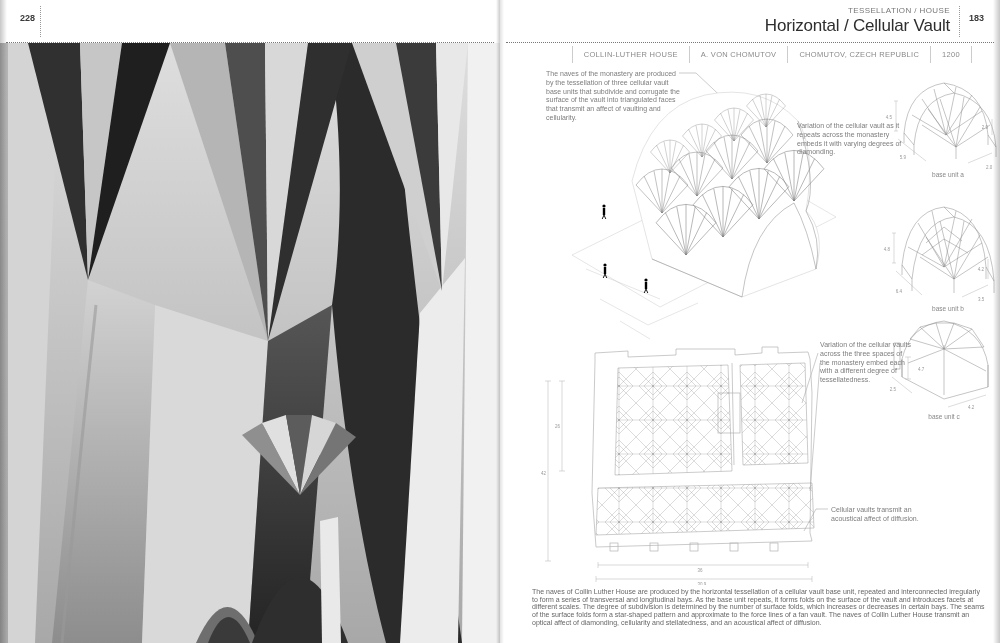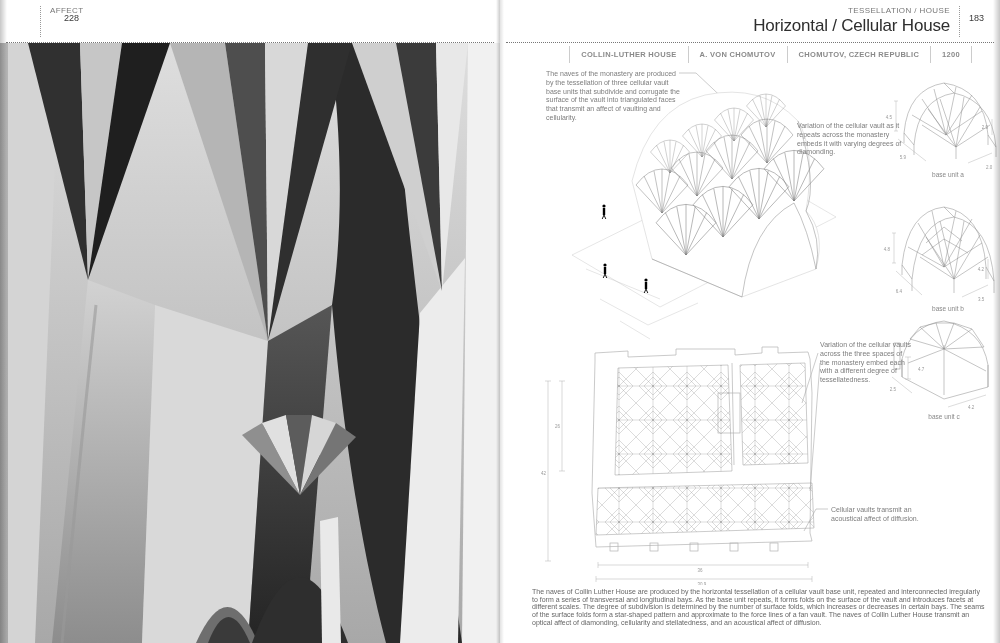--- a/index.html
+++ b/index.html
@@ -2,29 +2,29 @@
 <html><head>
 <meta charset="utf-8">
 <style>
   html,body{margin:0;padding:0;background:#e9e9e9;}
   *{box-sizing:border-box;font-family:"Liberation Sans",sans-serif;}
   .spread{position:relative;width:1000px;height:643px;background:#fff;overflow:hidden;}
   .page{position:absolute;top:0;width:500px;height:643px;background:#fff;}
   .page-left{left:0;}
   .page-right{left:500px;}
   
-  .pagenum{position:absolute;font-size:9px;font-weight:normal;color:#3a3a3a;top:13px;margin-left:44px;}
+  .pagenum{position:absolute;font-size:9px;font-weight:bold;color:#3a3a3a;top:13px;}
   .vdot{position:absolute;top:6px;height:31px;width:0;border-left:1px dotted #999;}
   .headblock{position:absolute;top:6px;}
   .eyebrow{font-size:8px;color:#777;letter-spacing:.4px;line-height:10px;}
   .ptitle{font-size:17px;color:#2e2e2e;letter-spacing:-.2px;line-height:20px;white-space:nowrap;}
   .ptitle sup{font-size:9px;color:#555;}
   .headrule{position:absolute;top:42px;left:6px;right:6px;border-top:1px dotted #777;}
   
-  .metabar{position:absolute;top:46px;right:28px;display:flex;align-items:center;font-weight:bold;}
+  .metabar{position:absolute;top:46px;right:28px;display:flex;align-items:center;}
   .metacell{font-size:7.5px;color:#8a8a8a;letter-spacing:.3px;padding:4px 11px;border-left:1px solid #ccc;white-space:nowrap;}
   .metacell:last-child{border-right:1px solid #ccc;}
   
   .anno{position:absolute;font-size:7px;line-height:1.26;color:#7d7d7d;}
   .caption{position:absolute;font-size:7px;line-height:1.1;color:#666;}
   
   .photo{position:absolute;left:0;top:43px;width:500px;height:600px;display:block;}
   .drawings{position:absolute;left:0;top:63px;width:500px;height:522px;display:block;}
   .spine{position:absolute;left:496px;top:0;width:8px;height:643px;
     background:linear-gradient(90deg,rgba(0,0,0,0) 0%,rgba(0,0,0,.18) 45%,rgba(0,0,0,.10) 55%,rgba(0,0,0,0) 100%);}
@@ -36,21 +36,20 @@
 </style>
 </head>
 <body>
 
 <div class="spread">
 
   <div class="page page-left">
     <div class="pagenum" style="left:20px">228</div>
     <div class="vdot" style="left:40px"></div>
     <div class="headblock" style="left:50px">
-      <div class="eyebrow">AFFECT</div>
     </div>
     <div class="headrule"></div>
 
     <svg class="photo" viewBox="0 0 500 600" preserveAspectRatio="none">
       <defs>
         <linearGradient id="bgG" x1="0" y1="0" x2="0" y2="1">
           <stop offset="0" stop-color="#dedede"></stop>
             <stop offset="1" stop-color="#a8a8a8"></stop>
         </linearGradient>
         <linearGradient id="colG" x1="0" y1="0" x2="0" y2="1">
@@ -95,21 +94,21 @@
       <path d="M252,600 Q300,468 348,600 Z" fill="#2e2e2e"></path>
       <polygon points="320,478 338,474 341,600 322,600" fill="#e9e9e9"></polygon>
       <path d="M62,600 Q78,430 96,262" stroke="#9a9a9a" stroke-width="3" fill="none" opacity=".6"></path>
       <rect x="0" y="0" width="8" height="600" fill="url(#dkG)" opacity=".25"></rect>
     </svg>
   </div>
 
   <div class="page page-right">
     <div class="headblock" style="right:50px;text-align:right">
       <div class="eyebrow">TESSELLATION / HOUSE</div>
-      <div class="ptitle">Horizontal / Cellular House</div>
+      <div class="ptitle">Horizontal / Cellular Vault</div>
     </div>
     <div class="vdot" style="right:40px"></div>
     <div class="pagenum" style="right:16px">183</div>
     <div class="headrule"></div>
 
     <div class="metabar">
       <div class="metacell">COLLIN-LUTHER HOUSE</div>
       <div class="metacell">A. VON CHOMUTOV</div>
       <div class="metacell">CHOMUTOV, CZECH REPUBLIC</div>
       <div class="metacell">1200</div>

